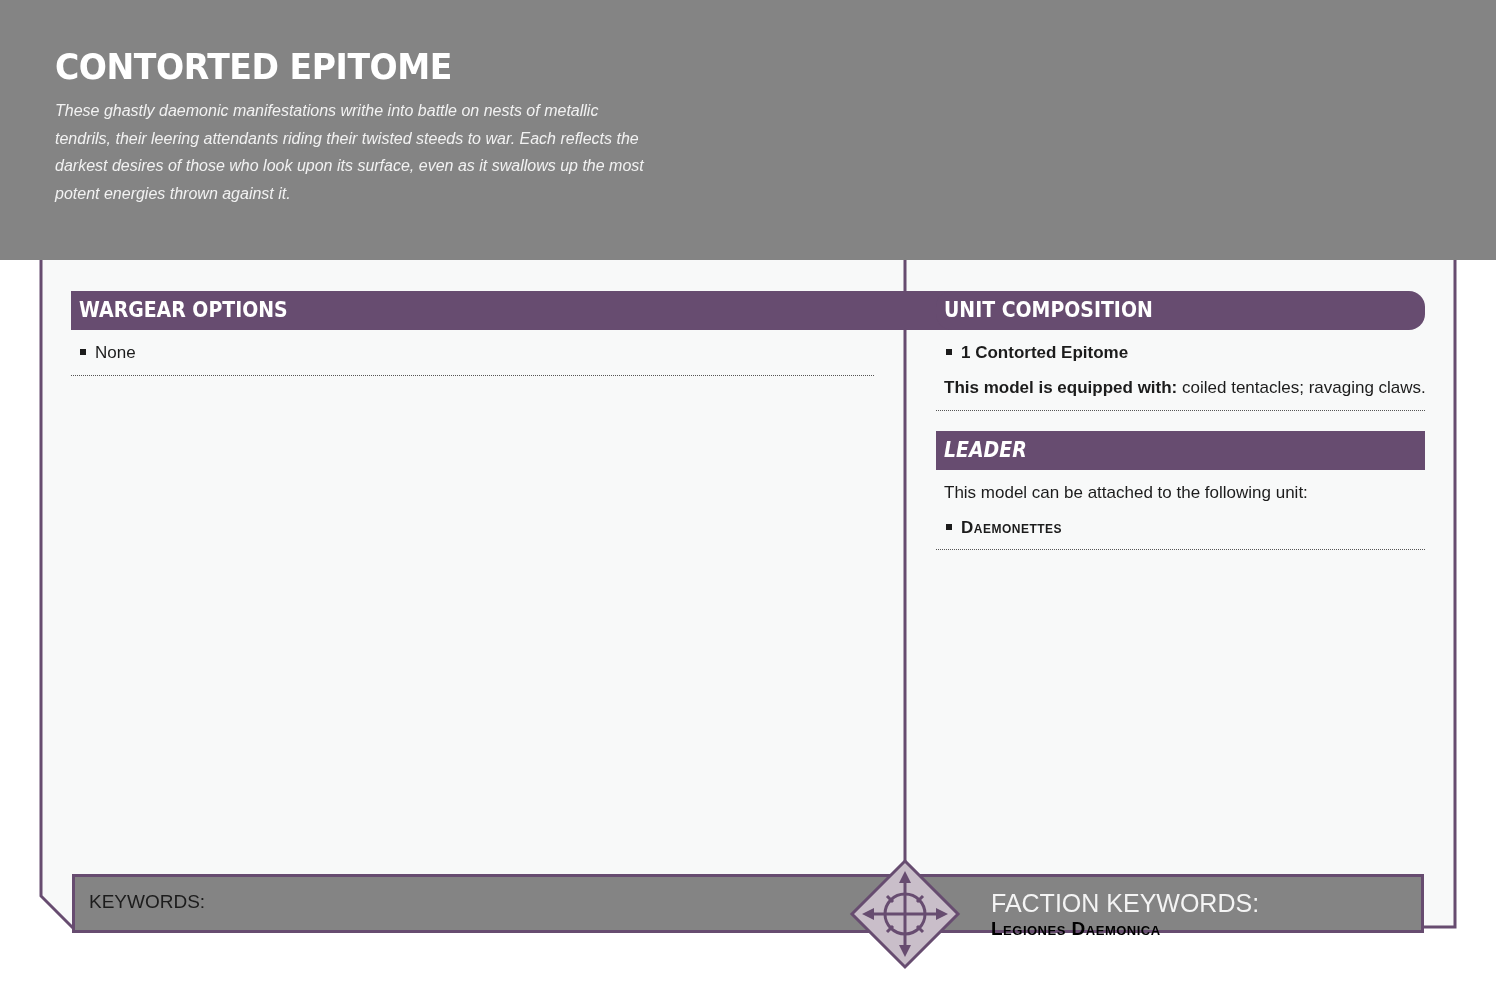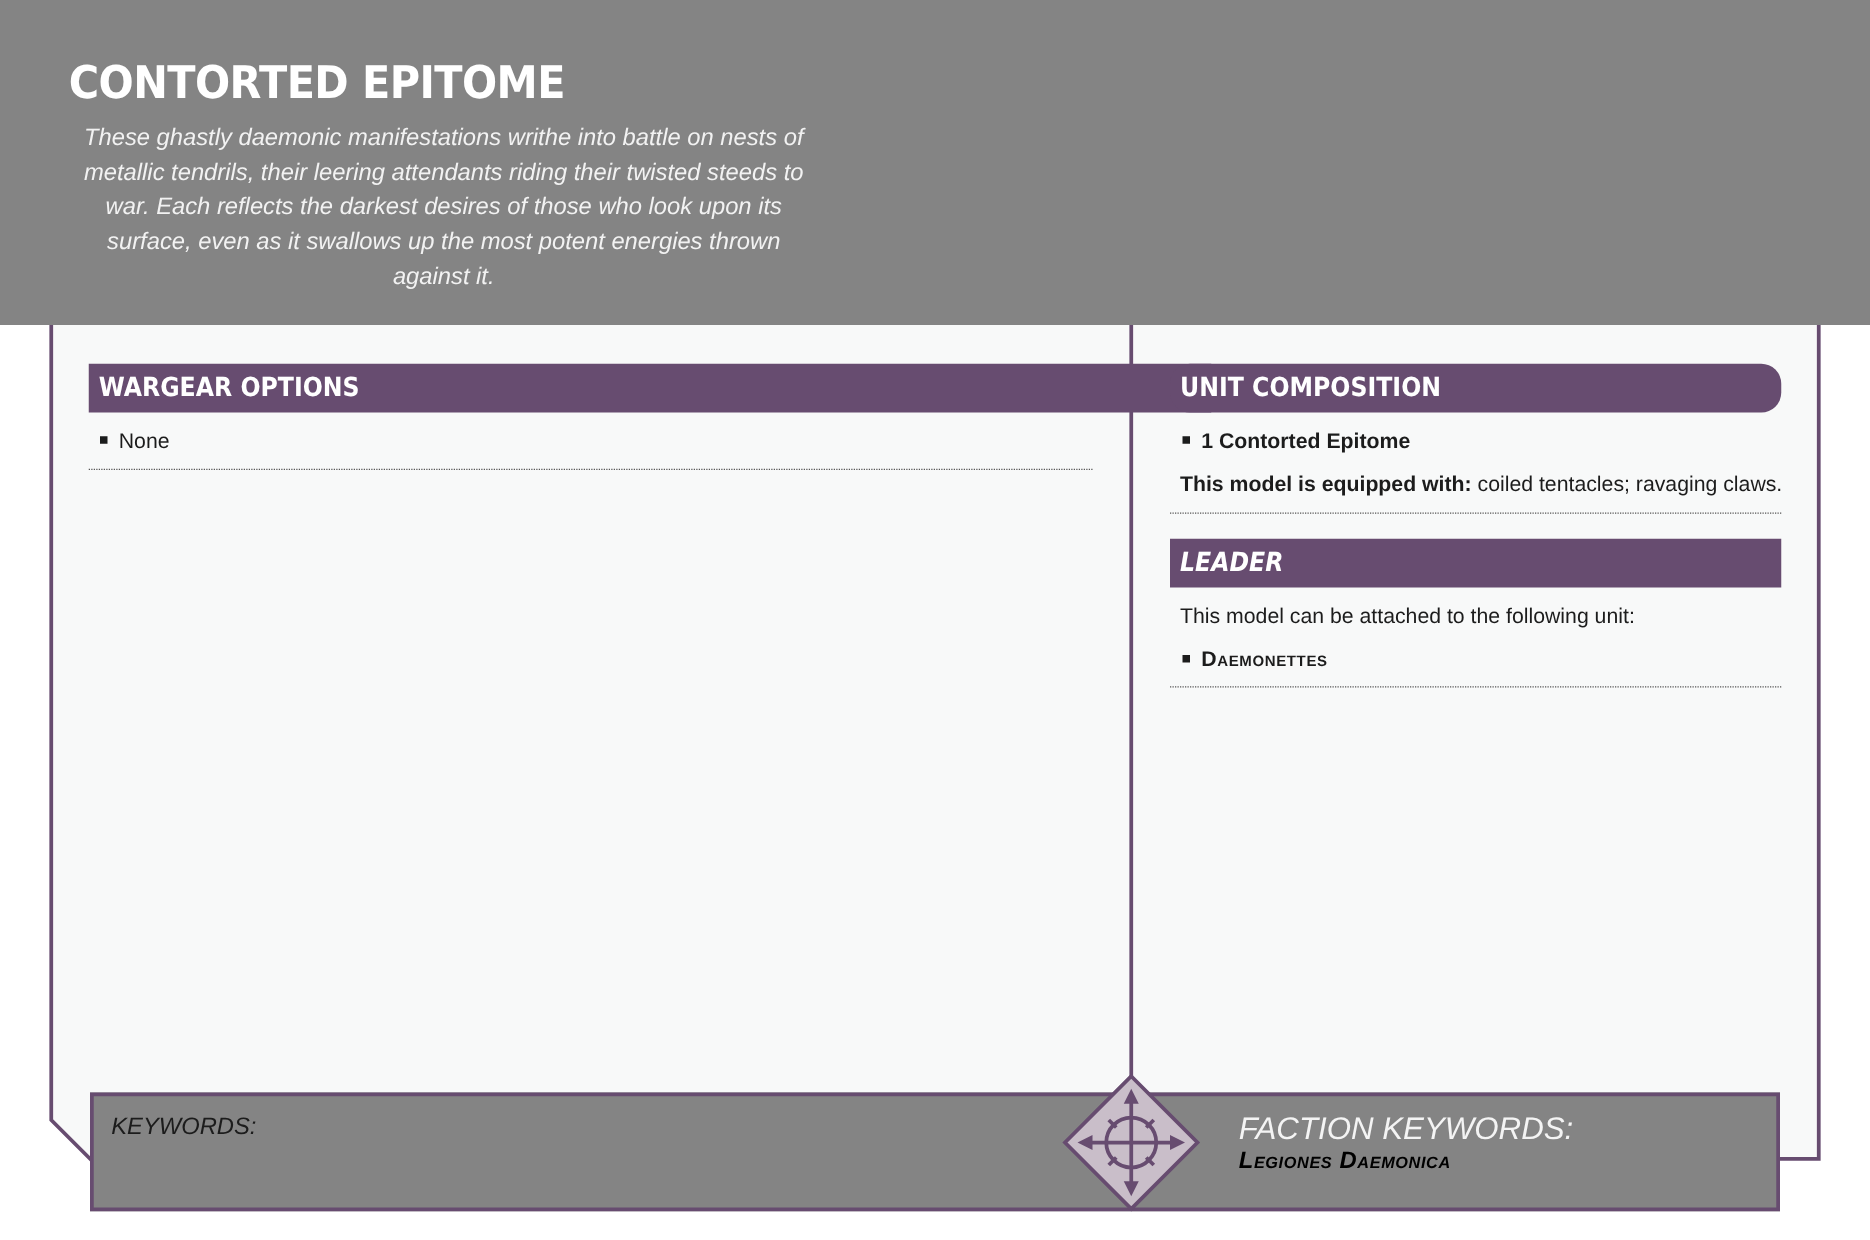--- a/index.html
+++ b/index.html
@@ -11,23 +11,22 @@
     background: #848484;
   }
   .unit-name {
     position: absolute; left: 55px; top: 46px;
     color: #ffffff; font-weight: bold; font-size: 36px; letter-spacing: -0.5px;
     font-family: "DejaVu Sans", sans-serif;
     transform: scaleX(0.92); transform-origin: left center;
   }
   .lore {
     position: absolute; left: 55px; top: 97px; width: 600px;
-    color: #f2f2f2; font-style: italic; font-size: 19px; line-height: 27.7px;
+    color: #f2f2f2; font-style: italic; font-size: 16px; line-height: 27.7px;
     font-family: "Liberation Sans", sans-serif;
-    text-align: center;
   }
 
   .card {
     position: absolute; left: 0; top: 260px; width: 1496px; height: 732px;
   }
   .card svg.frame { position: absolute; left: 0; top: 0; }
 
   .section-bar {
     position: absolute; height: 39px; background: #674c70;
     color: #ffffff; font-weight: bold; font-size: 21px; line-height: 39px;
@@ -41,22 +40,22 @@
     content: ""; display: inline-block; width: 6px; height: 6px; background: #1c1c1c;
     margin-right: 9px; vertical-align: middle; position: relative; top: -2px;
   }
   .bold { font-weight: bold; }
   .sc { font-variant: small-caps; font-weight: bold; letter-spacing: 0.5px; }
   .dotline {
     position: absolute; height: 0; border-top: 1.5px dotted #555;
   }
 
   .kw-bar {
-    position: absolute; left: 72px; top: 874px; width: 1352px; height: 95px;
-    background: #848484; border: 3px solid #674c70; font-style: italic;
+    position: absolute; left: 72px; top: 874px; width: 1352px; height: 59px;
+    background: #848484; border: 3px solid #674c70;
   }
   .kw-label {
     position: absolute; left: 14px; top: 14px; color: #1c1c1c; font-size: 19px;
     font-family: "Liberation Sans", sans-serif;
   }
   .kw-values {
     position: absolute; left: 125px; top: 14px; width: 500px; color: #1c1c1c;
     font-size: 19px; line-height: 25px; font-variant: small-caps; font-weight: bold;
     font-family: "Liberation Sans", sans-serif; letter-spacing: 0.3px;
   }

